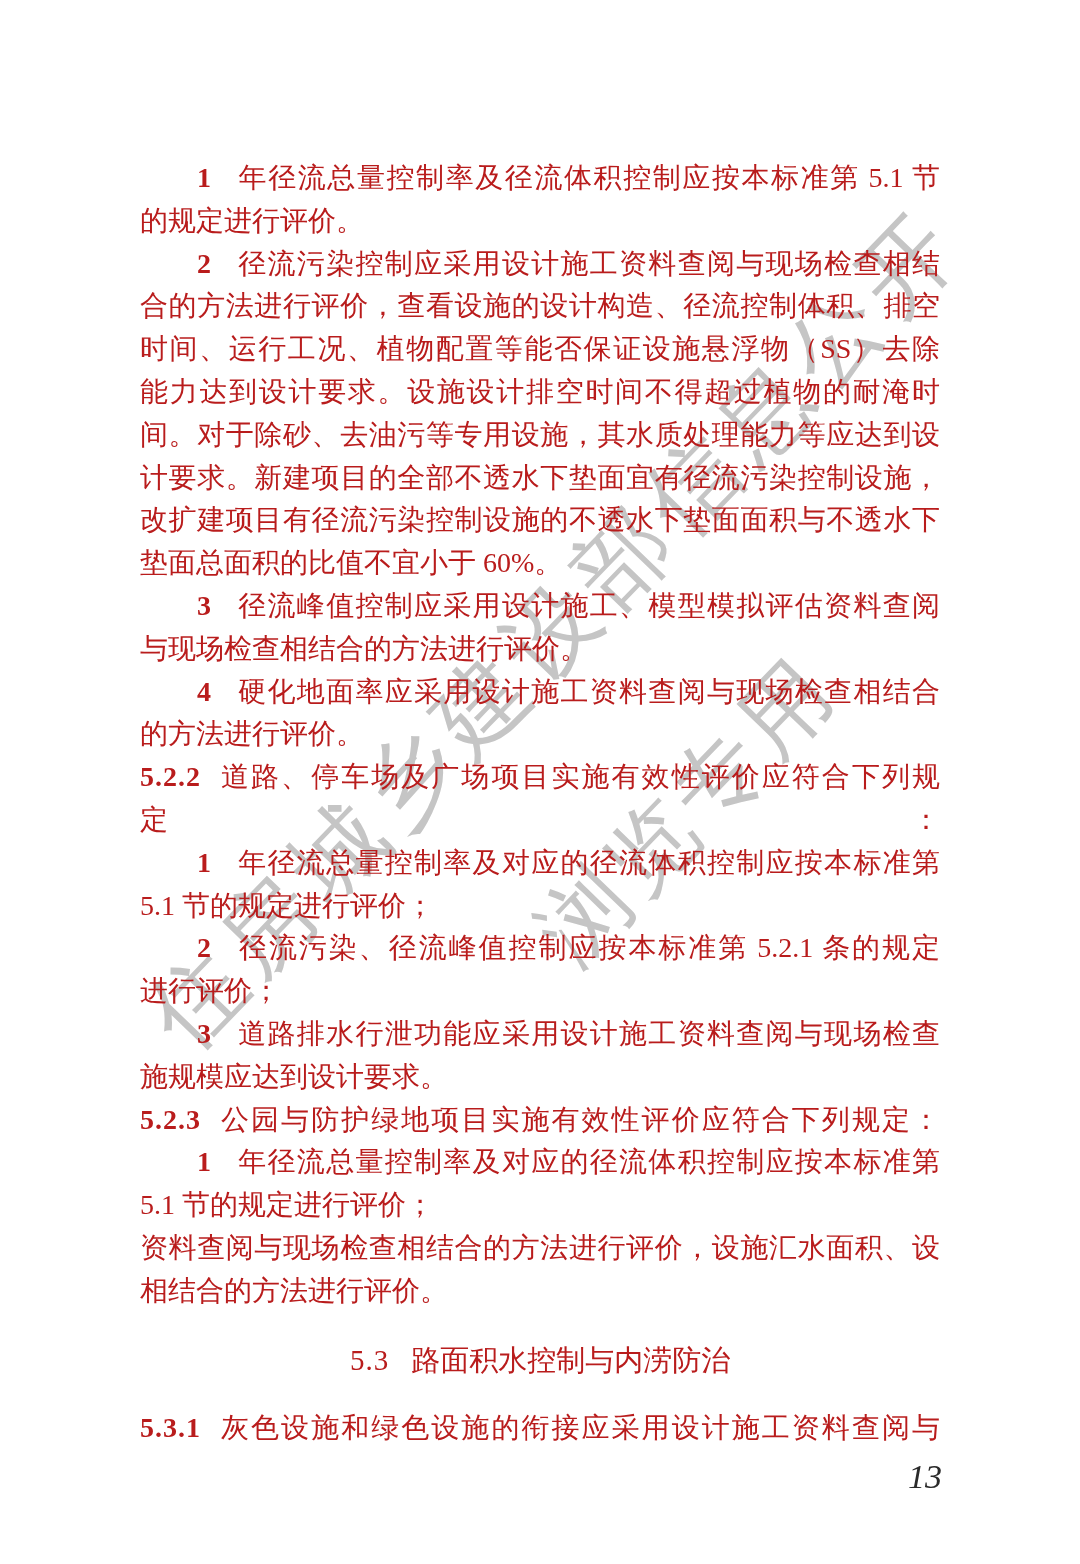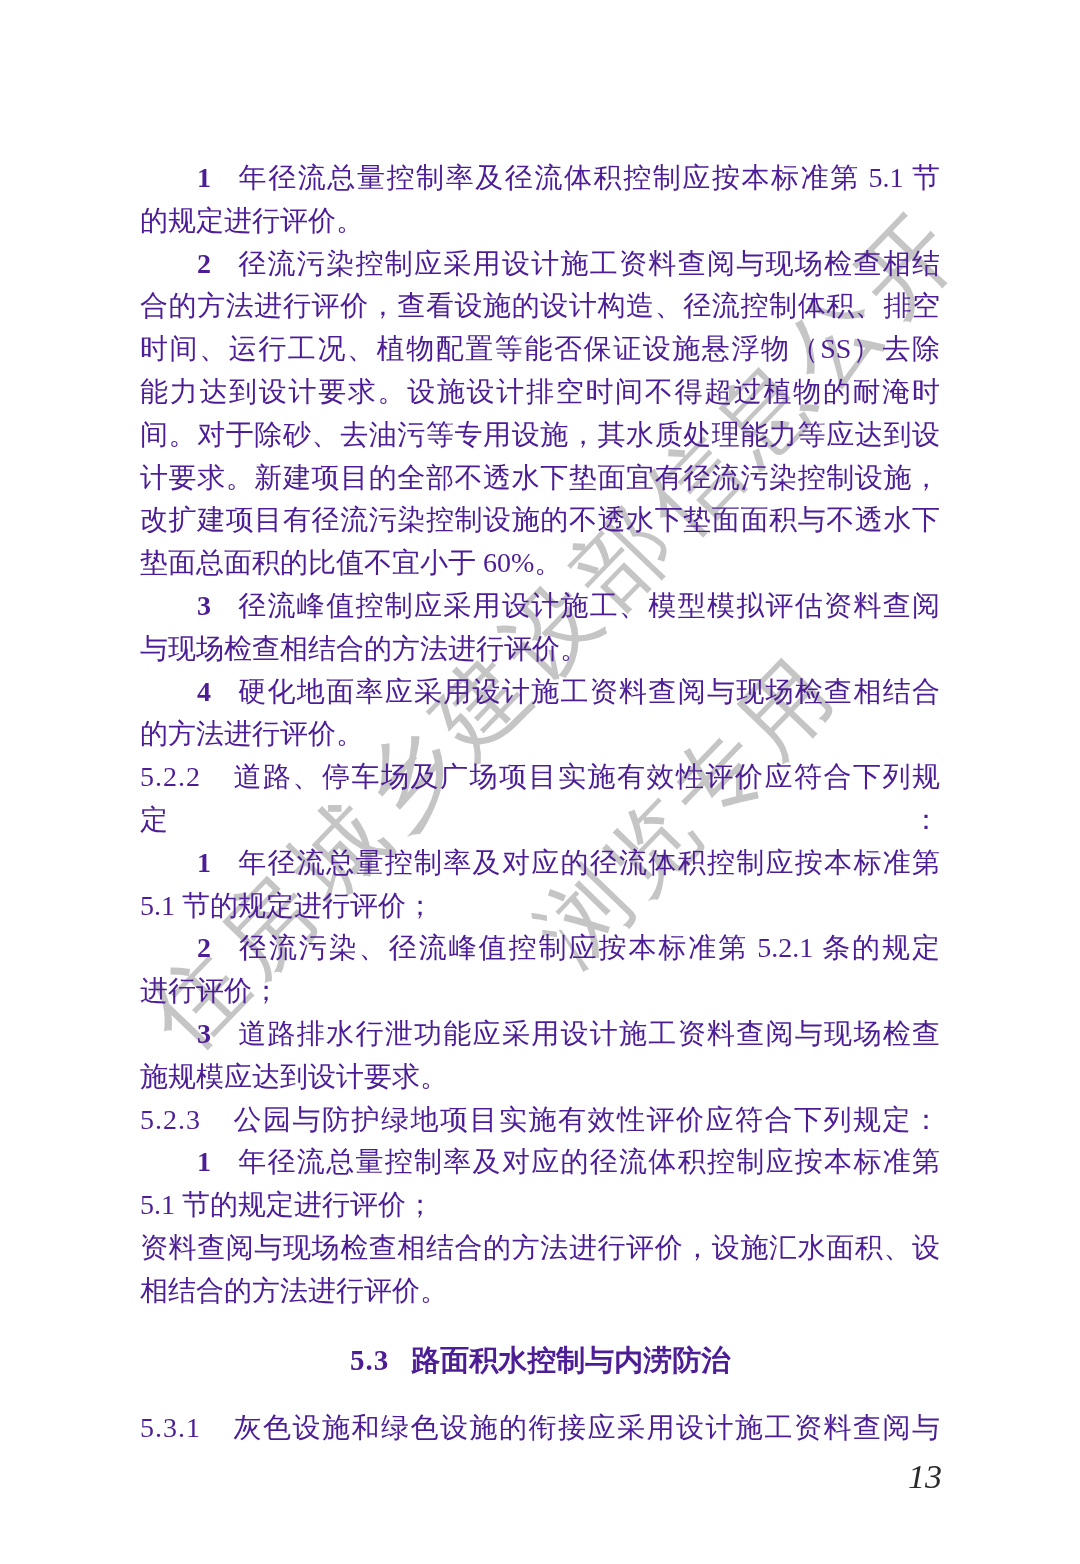--- a/index.html
+++ b/index.html
@@ -31,36 +31,36 @@
     font-size: 88px;
     letter-spacing: 8px;
     transform: translate(-50%, -50%) rotate(-46deg);
   }
   
   .bodycol {
     position: absolute;
     left: 140px; top: 157px;
     width: 800px;
     z-index: 1;
-    color: #4c1d95;
+    color: #b91c1c;
     font-size: 28px;
     line-height: 42.8px;
   }
   .line {
     text-align: justify;
     text-align-last: justify;
   }
   .line.lastline { text-align-last: left; }
   .line.indent { padding-left: 57px; }
   .item-num  { font-weight: bold; margin-right: 26px; }
-  .clause-num { font-weight: normal; margin-right: 31px; letter-spacing: 1px; }
+  .clause-num { font-weight: bold; margin-right: 18px; letter-spacing: 1px; }
   .heading {
     text-align: center;
     text-align-last: center;
-    font-weight: bold;
+    font-weight: normal;
     font-size: 29px;
     margin: 26px 0 26px 0;
   }
   .h-num { margin-right: 22px; letter-spacing: 1px; }
   .pageno {
     position: absolute;
     left: 908px; top: 1458px;
     z-index: 1;
     font-size: 34px;
     font-style: italic;

